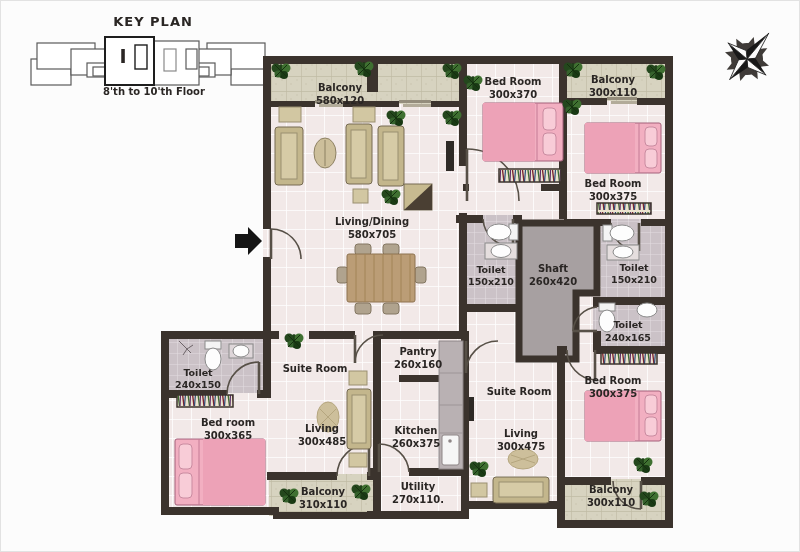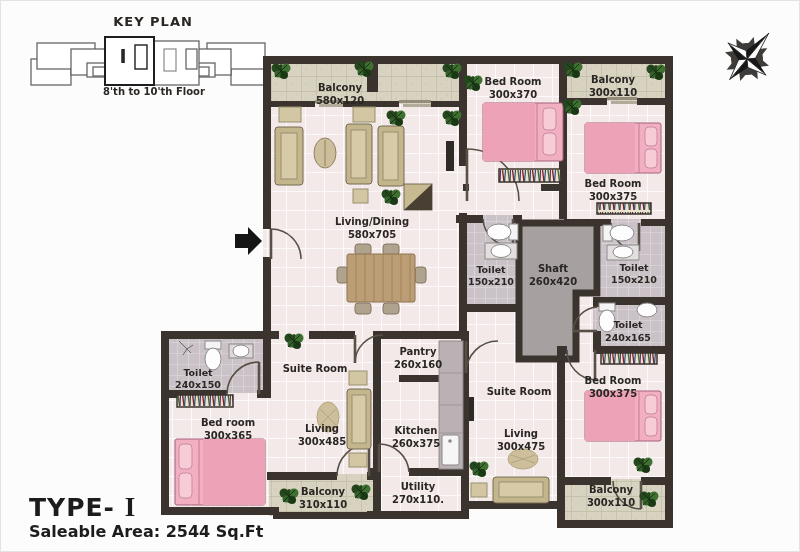--- a/index.html
+++ b/index.html
@@ -1,19 +1,19 @@
 <!DOCTYPE html>
 <html><head>
 <meta charset="utf-8">
 <style>
   html,body{margin:0;padding:0;background:#ffffff;}
   .stage{
     position:relative;width:800px;height:552px;background:#fcfcfc;
     font-family:"DejaVu Sans","Liberation Sans",sans-serif;overflow:hidden;
-    border:1px solid #e2e2e2;box-sizing:border-box;
+    border:1px solid #e2e2e2;box-sizing:border-box;text-align:right;
   }
   svg{position:absolute;left:0;top:0;}
   svg text{fill:#2a2624;font-family:"DejaVu Sans","Liberation Sans",sans-serif;}
   .lbl{font-size:10px;font-weight:bold;text-anchor:middle;}
   .lbl-sm{font-size:9.5px;font-weight:bold;text-anchor:middle;}
   .kp-title{font-size:13px;font-weight:bold;text-anchor:middle;letter-spacing:1px;}
   .kp-floors{font-size:10px;font-weight:bold;text-anchor:middle;}
   .footer{position:absolute;left:28px;top:492px;}
   .type-line{font-size:25px;font-weight:900;color:#1c1c1c;letter-spacing:1px;line-height:1.05;}
   .type-roman{font-family:"Liberation Serif","DejaVu Serif",serif;font-weight:bold;font-size:27px;}
@@ -395,18 +395,14 @@
       <text x="322" y="494" class="lbl">Balcony</text>
       <text x="322" y="507" class="lbl">310x110</text>
       <text x="417" y="489" class="lbl">Utility</text>
       <text x="417" y="502" class="lbl">270x110.</text>
       <text x="610" y="492" class="lbl">Balcony</text>
       <text x="610" y="505" class="lbl">300x110</text>
     </g>
   </g>
 </svg>
 
-<div class="footer">
-  <div class="type-line"><span>TYPE- </span><span class="type-roman">I</span></div>
-  <div class="area-line">Saleable Area: 2544 Sq.Ft</div>
+
 </div>
 
-</div>
-
 </body></html>

